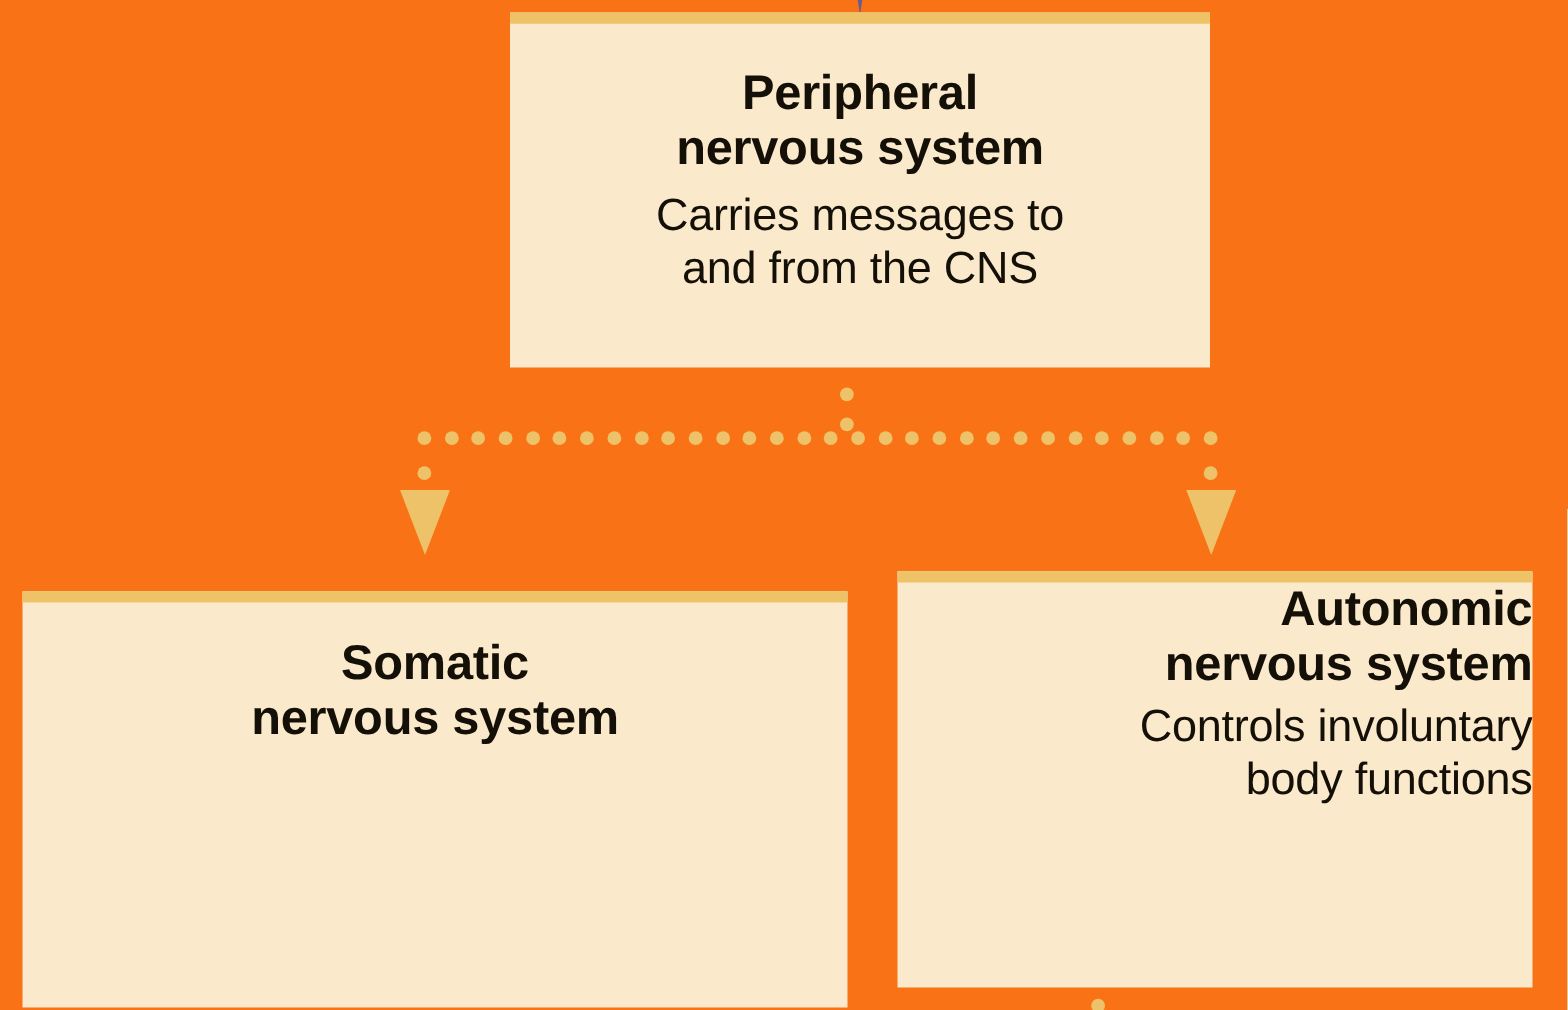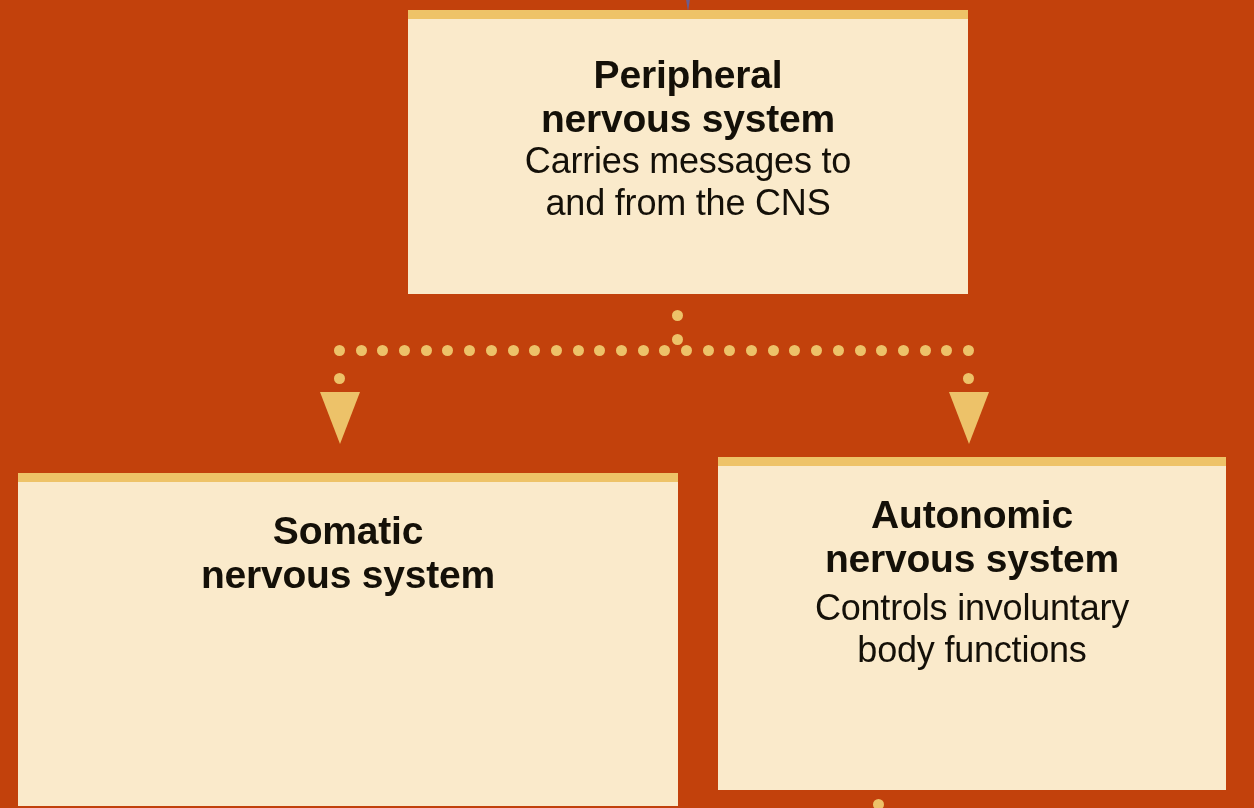--- a/index.html
+++ b/index.html
@@ -10,21 +10,21 @@
   }
   body {
     font-family: "Liberation Sans", sans-serif;
     -webkit-font-smoothing: antialiased;
   }
   #canvas {
     position: relative;
     width: 1254px;
     height: 808px;
     overflow: hidden;
-    background: #c2410c;
+    background: #f97316;
   }
 
   
   .node-box {
     position: absolute;
     box-sizing: border-box;
     background: #faeacb;
     border-top: 9px solid #eec368;
     text-align: center;
     color: #141008;
@@ -45,41 +45,41 @@
 
   
   #node-pns {
     left: 408px;
     top: 10px;
     width: 560px;
     height: 284px;
     padding-top: 34px;
   }
   #node-pns .node-title { font-size: 39px; }
-  #node-pns .node-desc  { font-size: 36px; margin-top: 0; }
+  #node-pns .node-desc  { font-size: 36px; margin-top: 11px; }
 
   
   #node-sns {
     left: 18px;
     top: 457px;
     width: 660px;
     height: 333px;
     padding-top: 27px;
     margin-top: 16px;
   }
   #node-sns .node-title { font-size: 39px; }
   #node-sns .node-desc  { font-size: 36px; margin-top: 7px; }
 
   
   #node-ans {
     left: 718px;
     top: 457px;
     width: 508px;
     height: 333px;
-    padding-top: 27px;
+    text-align: right;
   }
   #node-ans .node-title { font-size: 39px; }
   #node-ans .node-desc  { font-size: 36px; margin-top: 7px; }
 
   
   .dot {
     position: absolute;
     width: 11px;
     height: 11px;
     border-radius: 50%;

